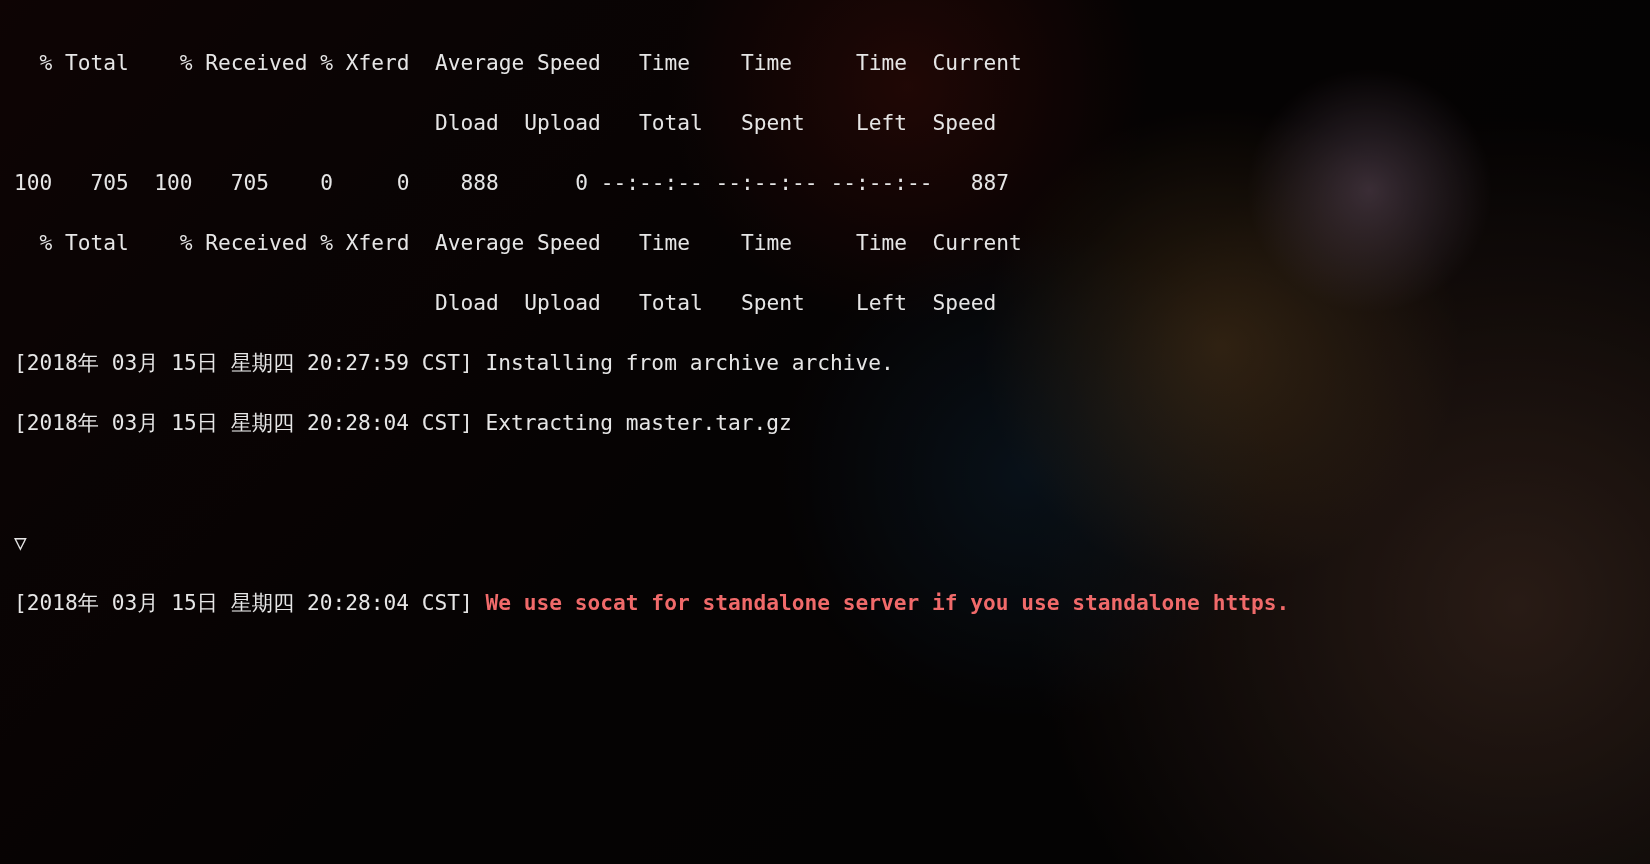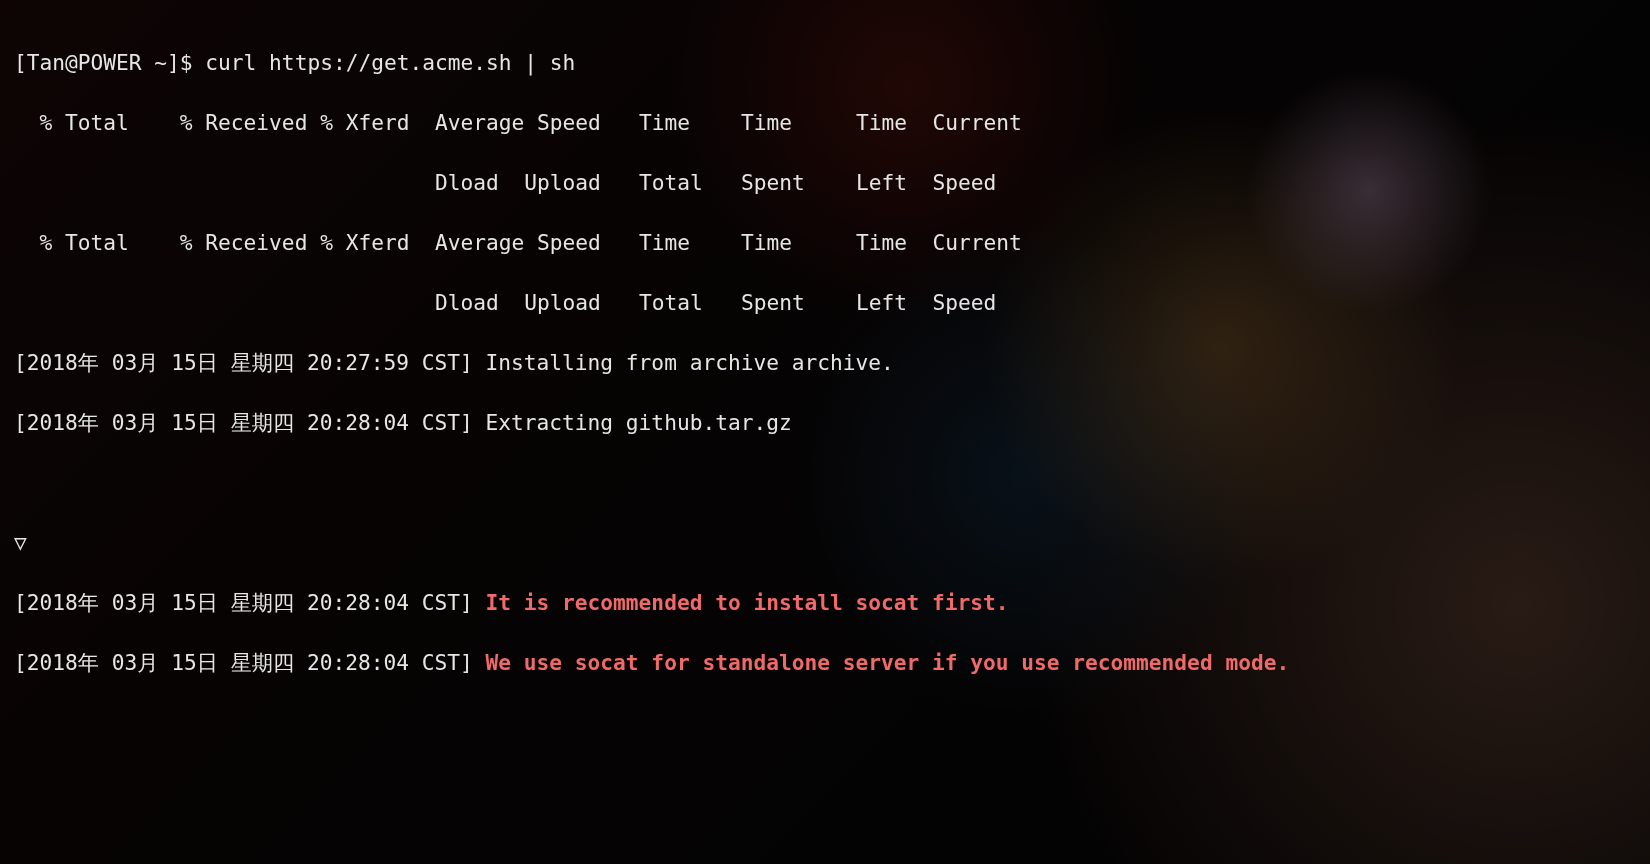--- a/index.html
+++ b/index.html
@@ -49,31 +49,30 @@
   .warn { color: #f06a6a; font-weight: 600; }
   .plain { color: #e6e6e6; }
 </style>
 </head>
 <body>
 
 <div class="bg"></div>
 <div class="scrim"></div>
 
 <div class="term">
-<span class="line">[Tan@POWER ~]$ curl https://get.acme.sh | sh</span>
 <span class="line">  % Total    % Received % Xferd  Average Speed   Time    Time     Time  Current</span>
 <span class="line">                                 Dload  Upload   Total   Spent    Left  Speed</span>
+<span class="line">100   705  100   705    0     0    888      0 --:--:-- --:--:-- --:--:--   887</span>
 <span class="line">  % Total    % Received % Xferd  Average Speed   Time    Time     Time  Current</span>
 <span class="line">                                 Dload  Upload   Total   Spent    Left  Speed</span>
 <span class="line"><span>[2018年 03月 15日 星期四 20:27:59 CST]</span> <span>Installing from archive archive.</span></span>
-<span class="line"><span>[2018年 03月 15日 星期四 20:28:04 CST]</span> <span>Extracting github.tar.gz</span></span>
+<span class="line"><span>[2018年 03月 15日 星期四 20:28:04 CST]</span> <span>Extracting master.tar.gz</span></span>
 <span class="line"> </span>
 <span class="line">▽</span>
-<span class="line"><span class="plain">[2018年 03月 15日 星期四 20:28:04 CST]</span> <span class="warn">It is recommended to install socat first.</span></span>
-<span class="line"><span class="plain">[2018年 03月 15日 星期四 20:28:04 CST]</span> <span class="warn">We use socat for standalone server if you use recommended mode.</span></span>
+<span class="line"><span class="plain">[2018年 03月 15日 星期四 20:28:04 CST]</span> <span class="warn">We use socat for standalone server if you use standalone https.</span></span>
 
 
 
 
 
 
 
 
 
 

